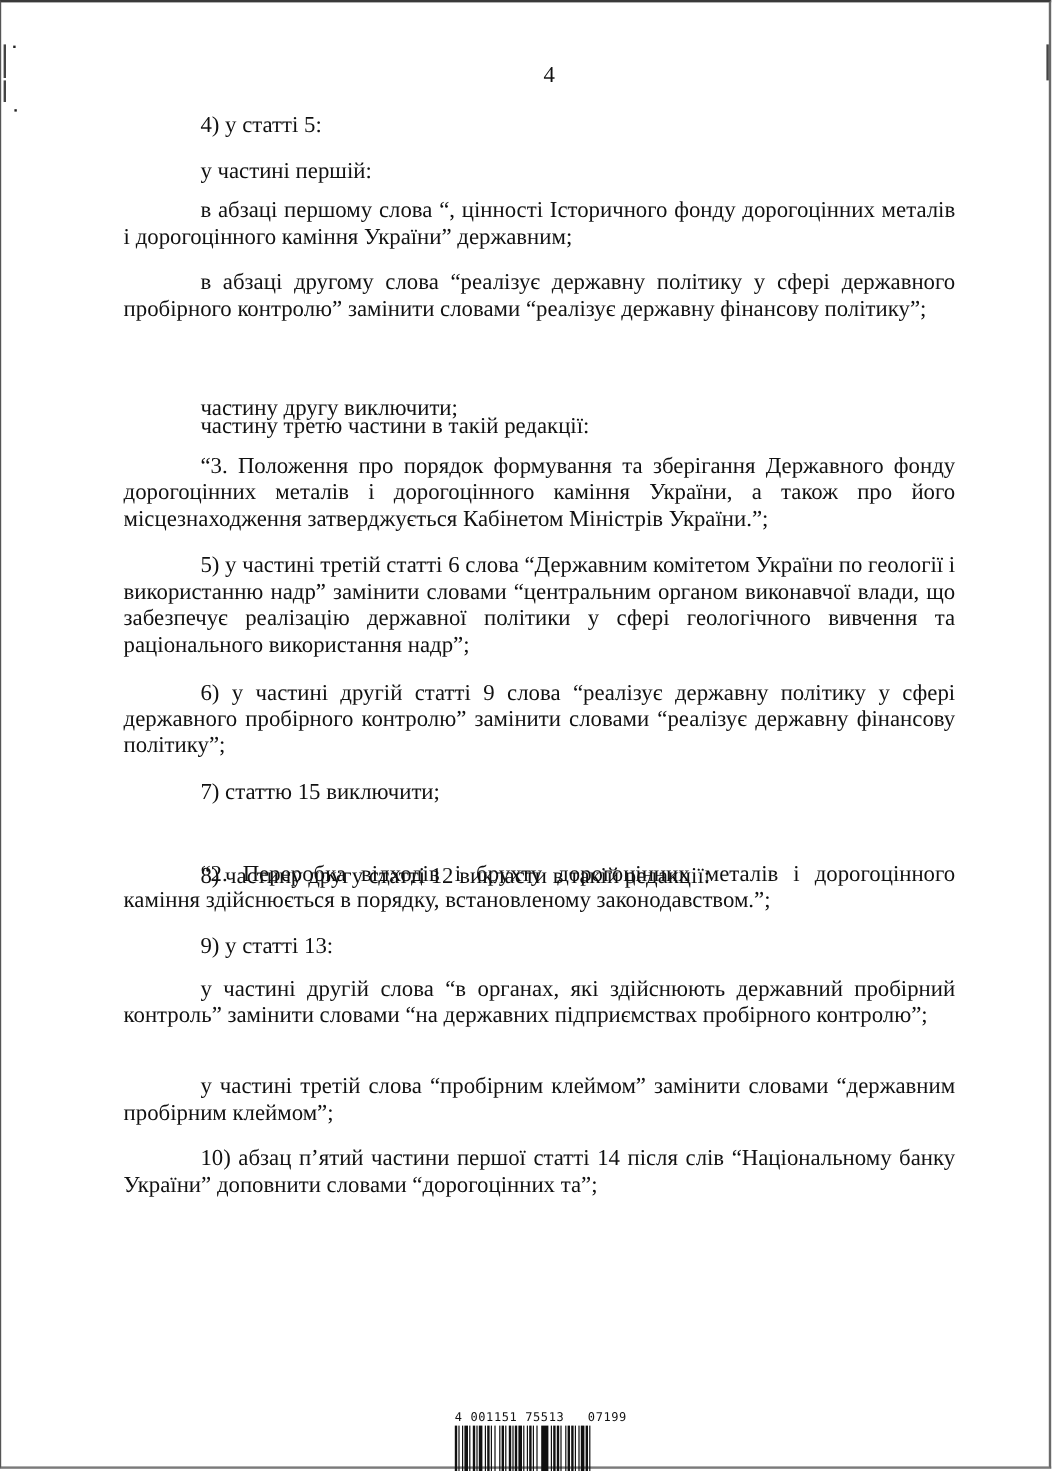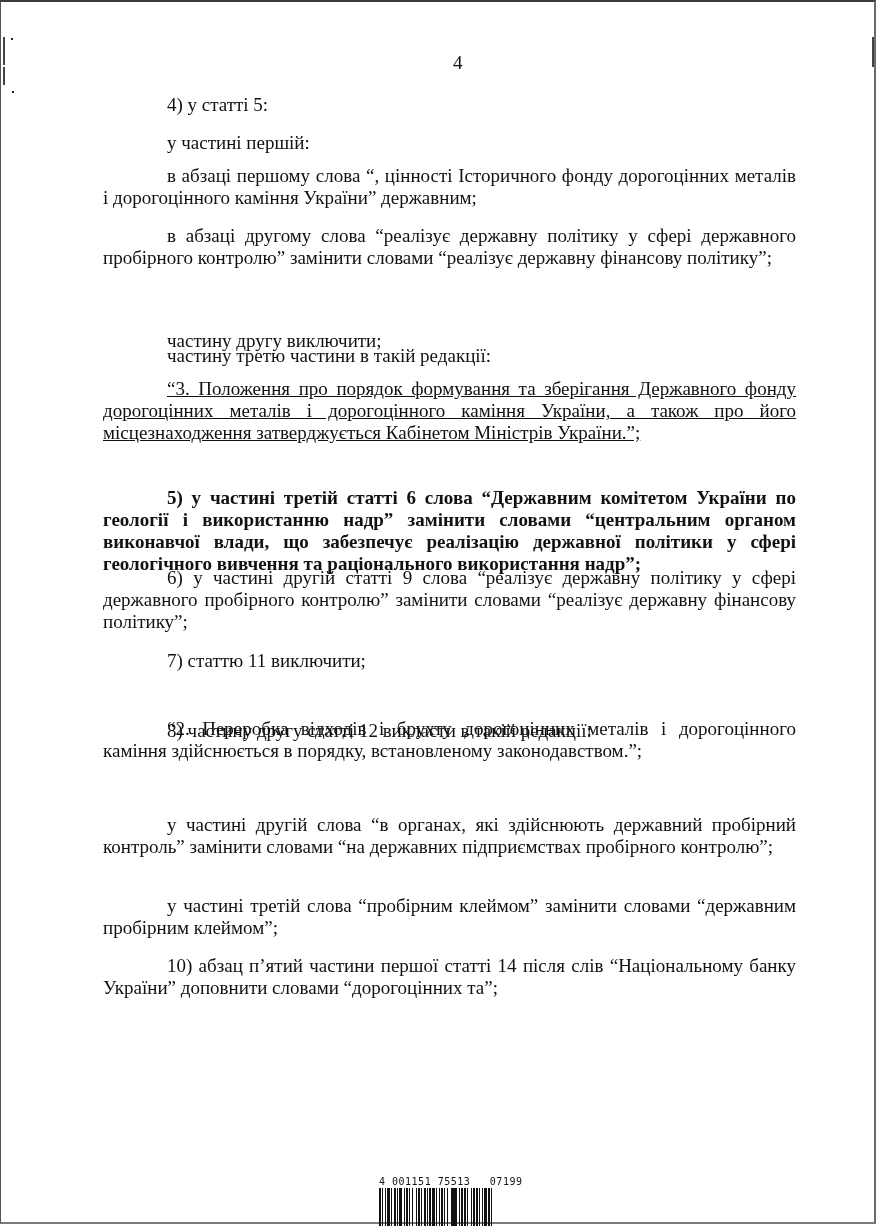--- a/index.html
+++ b/index.html
@@ -39,26 +39,27 @@
   <div class="dot" style="left:11px;top:89px;"></div>
 
   <div class="text page-num">4</div>
 
   <div class="text para indent" style="top:92px;">4) у статті 5:</div>
   <div class="text para indent" style="top:130px;">у частині першій:</div>
   <div class="text para indent" style="top:163px;">в абзаці першому слова “, цінності Історичного фонду дорогоцінних металів і дорогоцінного каміння України” державним;</div>
   <div class="text para indent" style="top:223px;">в абзаці другому слова “реалізує державну політику у сфері державного пробірного контролю” замінити словами “реалізує державну фінансову політику”;</div>
   <div class="text para indent" style="top:328px;">частину другу виключити;</div>
   <div class="text para indent" style="top:343px;">частину третю частини в такій редакції:</div>
-  <div class="text para indent" style="top:376px;text-decoration:underline;">“3. Положення про порядок формування та зберігання Державного фонду дорогоцінних металів і дорогоцінного каміння України, а також про його місцезнаходження затверджується Кабінетом Міністрів України.”;</div>
-  <div class="text para indent" style="top:485px;font-weight:bold;">5) у частині третій статті 6 слова “Державним комітетом України по геології і використанню надр” замінити словами “центральним органом виконавчої влади, що забезпечує реалізацію державної політики у сфері геологічного вивчення та раціонального використання надр”;</div>
+  <div class="text para indent" style="top:376px;">“3. Положення про порядок формування та зберігання Державного фонду дорогоцінних металів і дорогоцінного каміння України, а також про його місцезнаходження затверджується Кабінетом Міністрів України.”;</div>
+  <div class="text para indent" style="top:459px;">5) у частині третій статті 6 слова “Державним комітетом України по геології і використанню надр” замінити словами “центральним органом виконавчої влади, що забезпечує реалізацію державної політики у сфері геологічного вивчення та раціонального використання надр”;</div>
   <div class="text para indent" style="top:565px;">6) у частині другій статті 9 слова “реалізує державну політику у сфері державного пробірного контролю” замінити словами “реалізує державну фінансову політику”;</div>
-  <div class="text para indent" style="top:648px;">7)  статтю 11 виключити;</div>
+  <div class="text para indent" style="top:648px;">7)  статтю 15 виключити;</div>
   <div class="text para indent" style="top:718px;">8) частину другу статті 12 викласти в такій редакції:</div>
   <div class="text para indent" style="top:716px;">“2. Переробка відходів і брухту дорогоцінних металів і дорогоцінного каміння здійснюється в порядку, встановленому законодавством.”;</div>
+  <div class="text para indent" style="top:776px;">9) у статті 13:</div>
   <div class="text para indent" style="top:812px;">у частині другій слова “в органах, які здійснюють державний пробірний контроль” замінити словами “на державних підприємствах пробірного контролю”;</div>
   <div class="text para indent" style="top:893px;">у частині третій слова “пробірним клеймом” замінити словами “державним пробірним клеймом”;</div>
   <div class="text para indent" style="top:953px;">10) абзац п’ятий частини першої статті 14 після слів “Національному банку України” доповнити словами “дорогоцінних та”;</div>
 
   <div class="barcode">
     <div class="barcode-num">4 001151 75513   07199</div>
     <div class="bars" id="bars">
         <span style="width: 2px;"></span>
         <span style="width: 1px; background: transparent;"></span>
         <span style="width: 1px;"></span>

